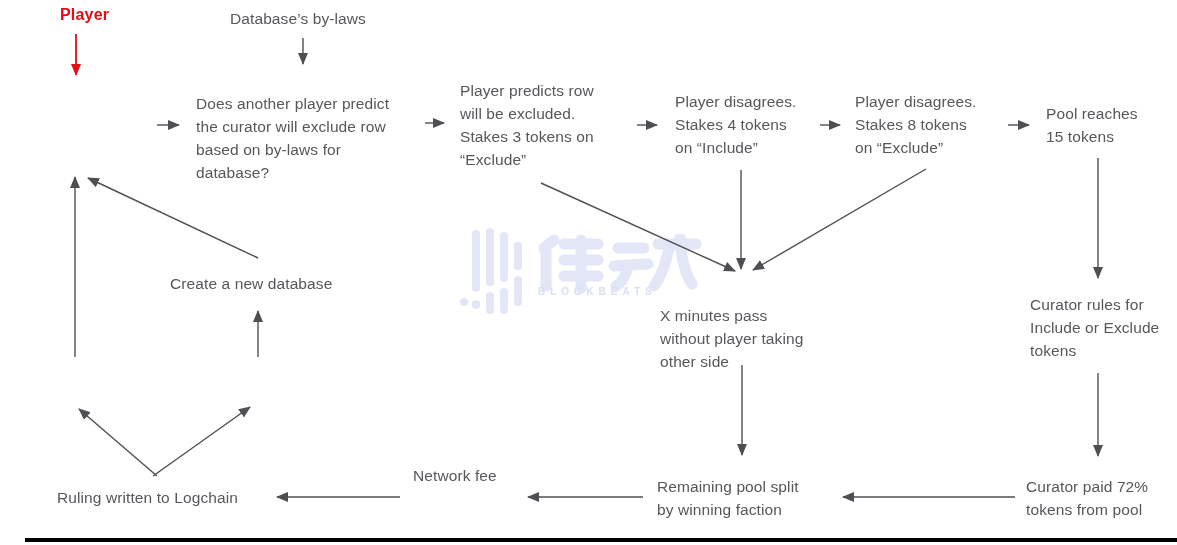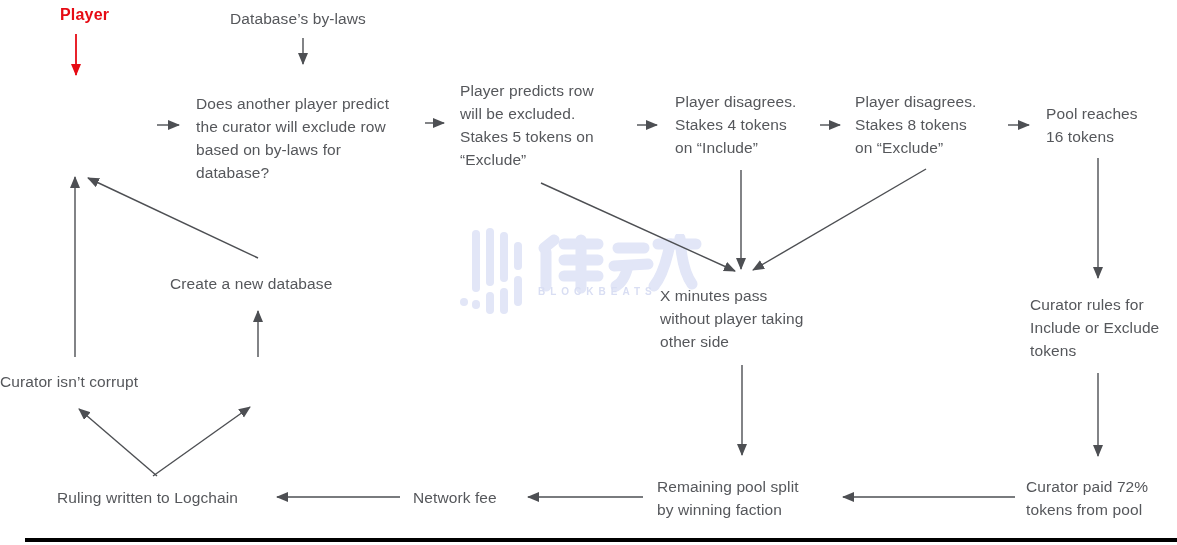--- a/index.html
+++ b/index.html
@@ -85,40 +85,39 @@
   </div>
 
   <div class="start-label" style="left:60px;top:6px">Player</div>
   <div class="node" style="left:230px;top:7px">Database’s by-laws</div>
   <div class="node" style="left:196px;top:92px">Does another player predict
 the curator will exclude row
 based on by-laws for
 database?</div>
   <div class="node" style="left:460px;top:79px">Player predicts row
 will be excluded.
-Stakes 5 tokens on
+Stakes 3 tokens on
 “Exclude”</div>
   <div class="node" style="left:675px;top:90px">Player disagrees.
 Stakes 4 tokens
 on “Include”</div>
   <div class="node" style="left:855px;top:90px">Player disagrees.
 Stakes 8 tokens
 on “Exclude”</div>
   <div class="node" style="left:1046px;top:102px">Pool reaches
-16 tokens</div>
+15 tokens</div>
   <div class="node" style="left:170px;top:272px">Create a new database</div>
-  <div class="node" style="left:660px;top:284px">X minutes pass
+  <div class="node" style="left:660px;top:304px">X minutes pass
 without player taking
 other side</div>
   <div class="node" style="left:1030px;top:293px">Curator rules for
 Include or Exclude
 tokens</div>
-  <div class="node" style="left:0px;top:370px">Curator isn’t corrupt</div>
   <div class="node" style="left:57px;top:486px">Ruling written to Logchain</div>
-  <div class="node" style="left:413px;top:486px">Network fee</div>
+  <div class="node" style="left:413px;top:464px">Network fee</div>
   <div class="node" style="left:657px;top:475px">Remaining pool split
 by winning faction</div>
   <div class="node" style="left:1026px;top:475px">Curator paid 72%
 tokens from pool</div>
 
   <svg class="arrows" width="1177" height="545" viewBox="0 0 1177 545">
     <defs>
       <marker id="ah" markerUnits="userSpaceOnUse" markerWidth="14" markerHeight="12" refX="11" refY="5" orient="auto">
         <path d="M0,0 L12,5 L0,10 Z"></path>
       </marker>

